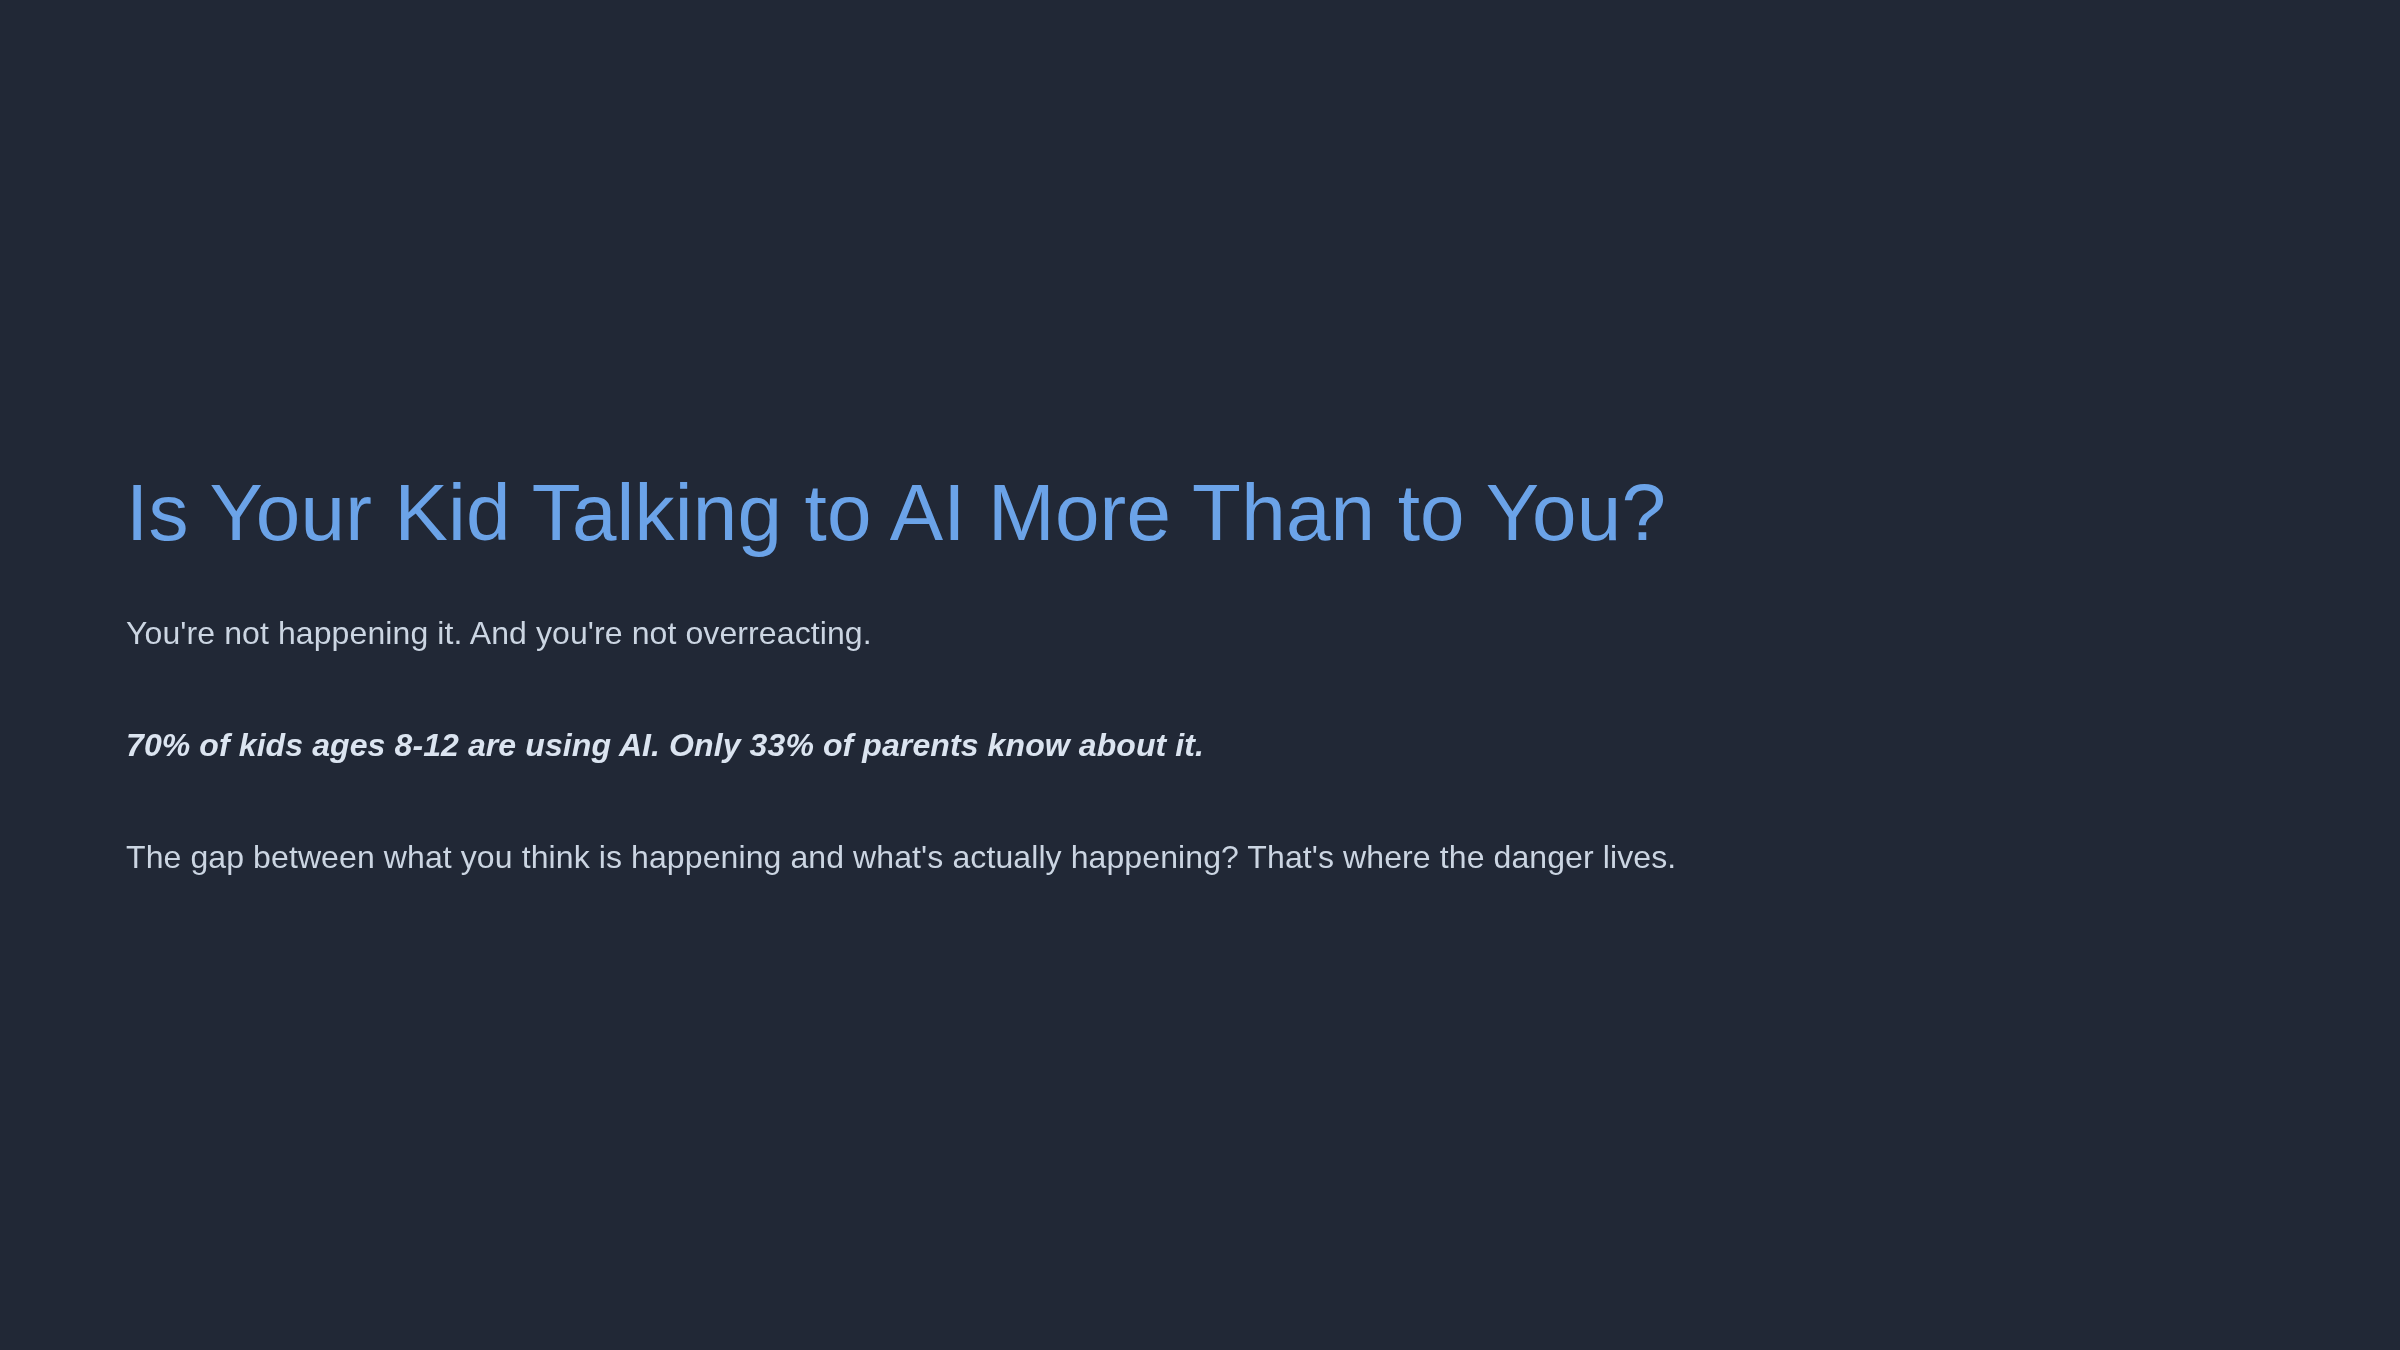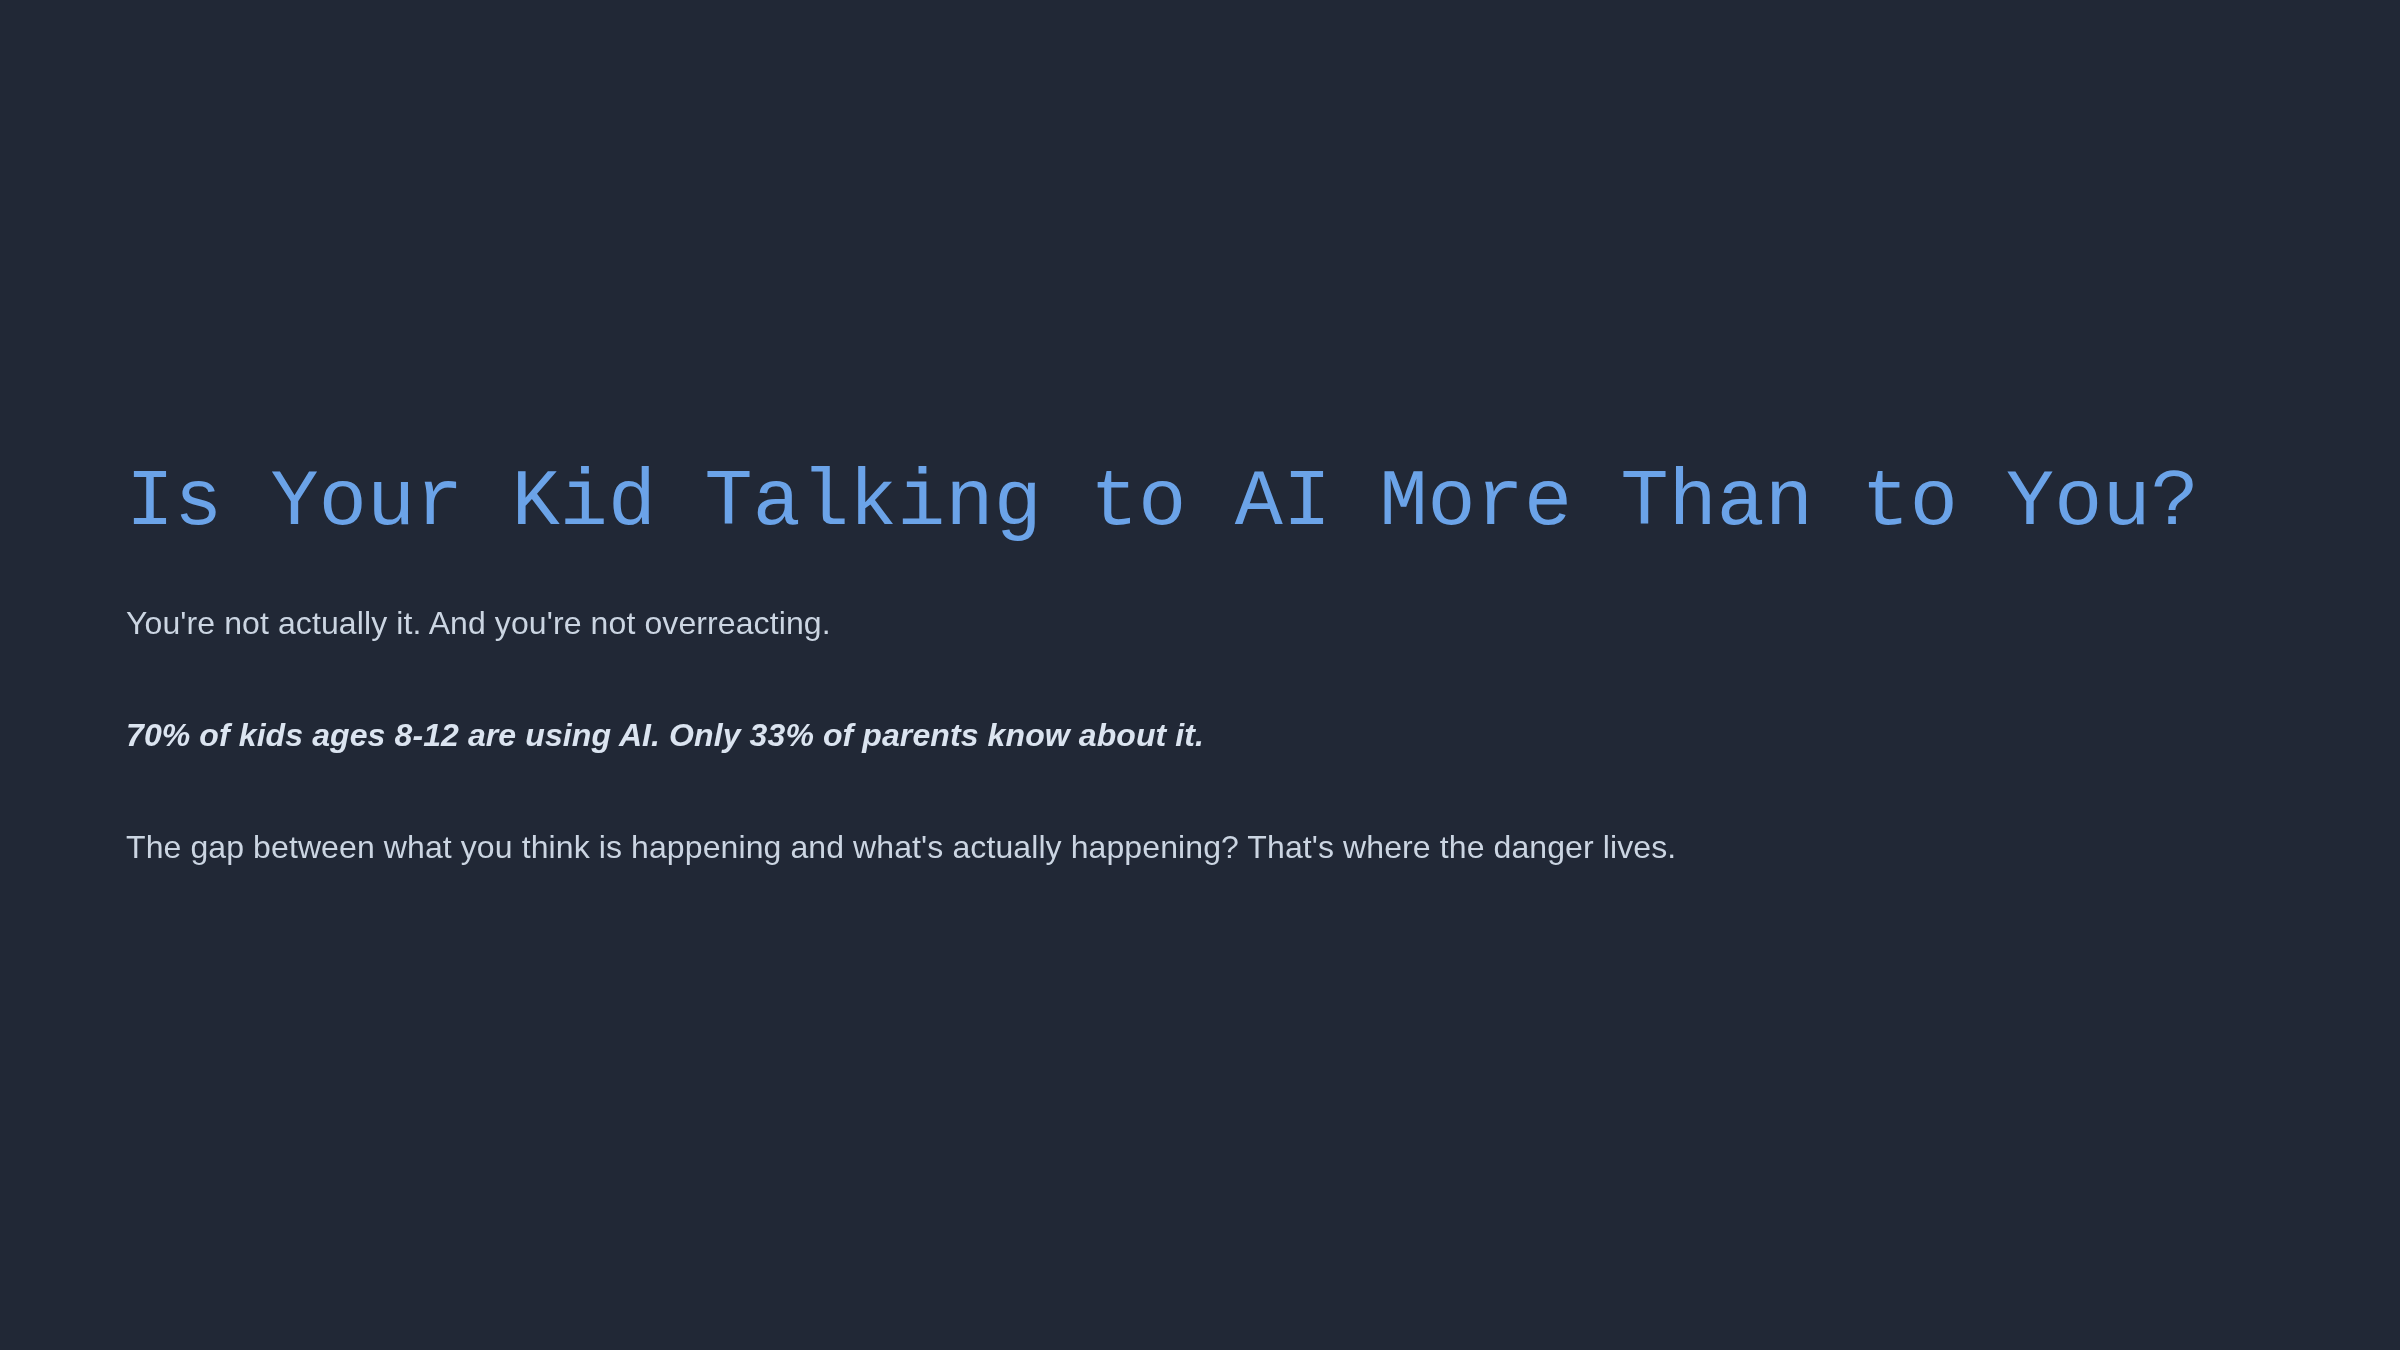--- a/index.html
+++ b/index.html
@@ -24,27 +24,27 @@
   }
 
   .content {
     position: absolute;
     left: 126px;
     top: 452px;
     width: 2160px;
   }
 
   .slide-title {
-    font-family: Liberation Mono, monospace;
+    font-family: Liberation Sans, sans-serif;
     font-weight: 400;
     font-size: 80px;
     line-height: 1.12;
     color: #6ba3e8;
     letter-spacing: 0.2px;
-    margin: 6px 0 0 0;
+    margin: 16px 0 0 0;
     white-space: nowrap;
   }
 
   .body-block {
     margin-top: 52px;
   }
 
   .para {
     font-family: "Liberation Sans", sans-serif;
     font-size: 32px;
@@ -69,21 +69,21 @@
 <body style="background: rgb(33, 40, 54);">
 
 <div class="slide" style="background: rgb(33, 40, 54);">
 
   <div class="content">
 
     <h1 class="slide-title" style="color: rgb(107, 163, 232);">Is Your Kid Talking to AI More Than to You?</h1>
 
     <div class="body-block">
 
-      <p class="para" style="color: rgb(203, 213, 226);">You're not actually it. And you're not overreacting.</p>
+      <p class="para" style="color: rgb(203, 213, 226);">You're not happening it. And you're not overreacting.</p>
 
       <p class="para stat" style="color: rgb(219, 228, 240);">70% of kids ages 8-12 are using AI. Only 33% of parents know about it.</p>
 
       <p class="para" style="color: rgb(203, 213, 226);">The gap between what you think is happening and what's actually happening? That's where the danger lives.</p>
 
     </div>
 
   </div>
 
 </div>

